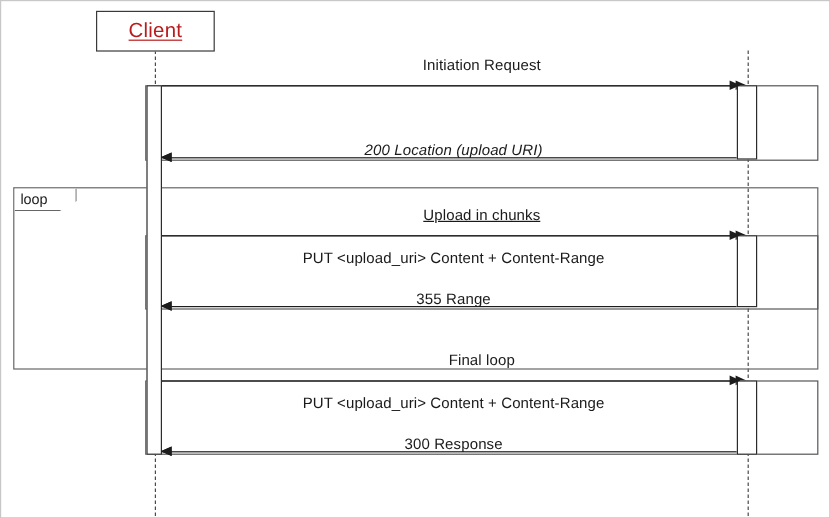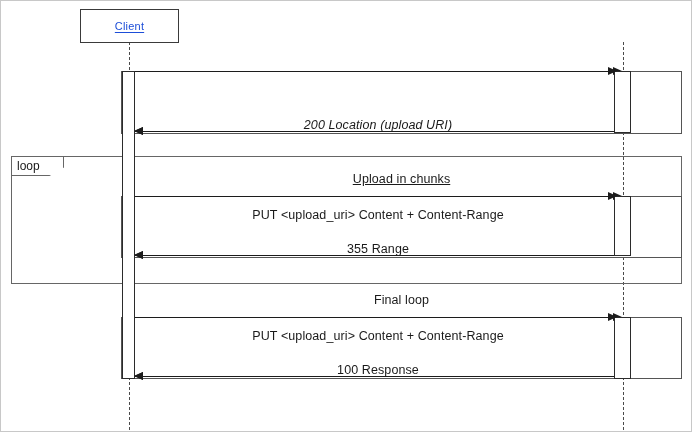--- a/index.html
+++ b/index.html
@@ -29,22 +29,22 @@
   .actor-box {
     position: absolute;
     box-sizing: border-box;
     border: 1.6px solid #3a3a3a;
     background: #ffffff;
     display: flex;
     align-items: center;
     justify-content: center;
   }
   .actor-label {
-    font-size: 11px;
-    color: #1d4ed8;
+    font-size: 17px;
+    color: #b91c1c;
     text-decoration: underline;
     text-underline-offset: 2px;
     letter-spacing: 0.2px;
     white-space: nowrap;
   }
 
   
   .lifeline {
     position: absolute;
     width: 0;
@@ -132,27 +132,28 @@
 <div id="canvas">
 
   <div class="lifeline" style="left:128px; top:41px; height:388px;"></div>
   <div class="lifeline" style="left:622px; top:41px; height:388px;"></div>
 
   <div class="actor-box" style="left:79px; top:8px; width:99px; height:34px;">
     <span class="actor-label">Client</span>
   </div>
 
 
-  <div class="fragment" style="left:10px; top:155px; width:671px; height:128px;">
+  <div class="fragment" style="left:10px; top:155px; width:671px; height:152px;">
     <div class="fragment-tab" style="width:52px;">
       <span class="fragment-tab-label">loop</span>
     </div>
   </div>
 
   <div class="section-frame" style="left:120px; top:70px; width:561px; height:63px;"></div>
+  <div class="msg-label" style="left:120px; top:46px; width:561px;">Initiation Request</div>
 
   <div class="msg-line" style="left:133px; top:70px; width:488px;"></div>
   <div class="arrowhead right" style="left:612px; top:66px;"></div>
 
   <div class="msg-line" style="left:133px; top:130px; width:480px;"></div>
   <div class="arrowhead left" style="left:133px; top:126px;"></div>
   <div class="msg-label" style="left:133px; top:117px; width:488px;font-style:italic;">200 Location (upload URI)</div>
 
   <div class="section-frame" style="left:120px; top:195px; width:561px; height:62px;"></div>
   <div class="msg-label" style="left:120px; top:171px; width:561px;text-decoration:underline;">Upload in chunks</div>
@@ -167,21 +168,21 @@
 
   <div class="section-frame" style="left:120px; top:316px; width:561px; height:62px;"></div>
   <div class="msg-label" style="left:120px; top:292px; width:561px;">Final loop</div>
 
   <div class="msg-line" style="left:133px; top:316px; width:488px;"></div>
   <div class="arrowhead right" style="left:612px; top:312px;"></div>
   <div class="msg-label" style="left:133px; top:328px; width:488px;">PUT &lt;upload_uri&gt; Content + Content-Range</div>
 
   <div class="msg-line" style="left:133px; top:375px; width:480px;"></div>
   <div class="arrowhead left" style="left:133px; top:371px;"></div>
-  <div class="msg-label" style="left:133px; top:362px; width:488px;">100 Response</div>
+  <div class="msg-label" style="left:133px; top:362px; width:488px;">300 Response</div>
 
   <div class="activation" style="left:121px; top:70px; width:13px; height:308px;"></div>
 
   <div class="activation" style="left:613px; top:70px; width:17px; height:62px;"></div>
   <div class="activation" style="left:613px; top:195px; width:17px; height:60px;"></div>
   <div class="activation" style="left:613px; top:316px; width:17px; height:62px;"></div>
 
   <div class="arrowhead right" style="left:607px; top:66px;"></div>
   <div class="arrowhead right" style="left:607px; top:191px;"></div>
   <div class="arrowhead right" style="left:607px; top:312px;"></div>

